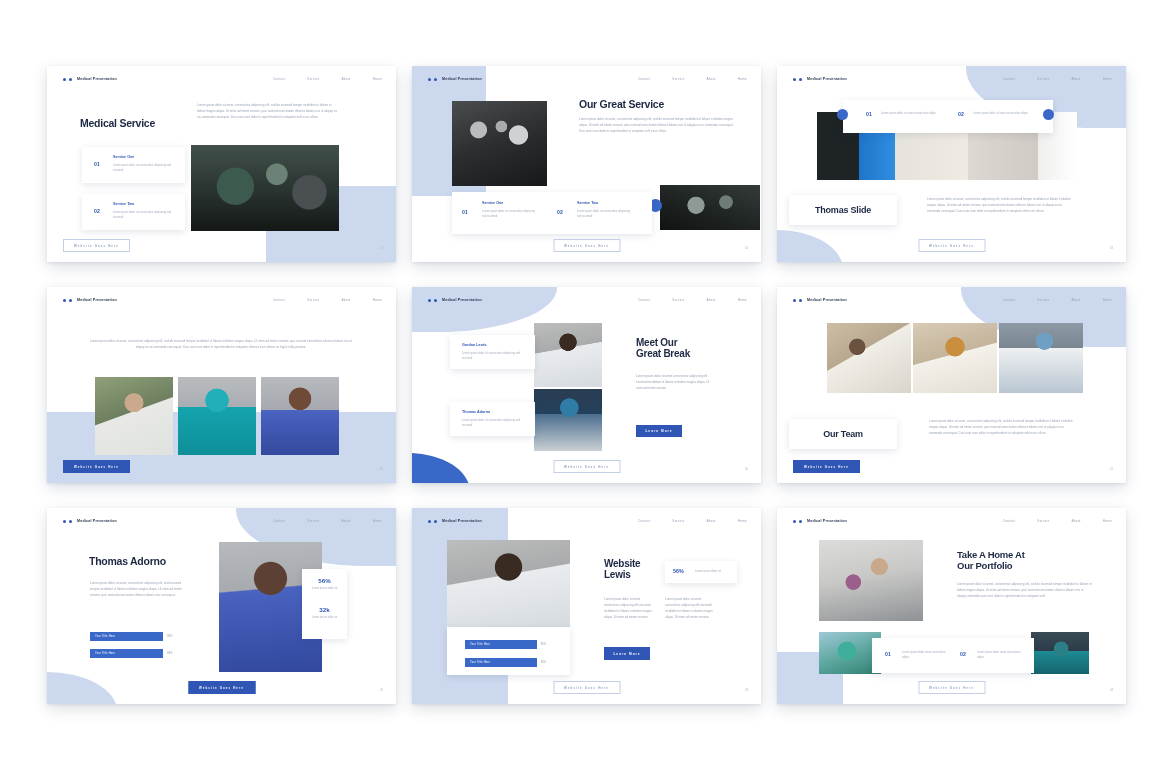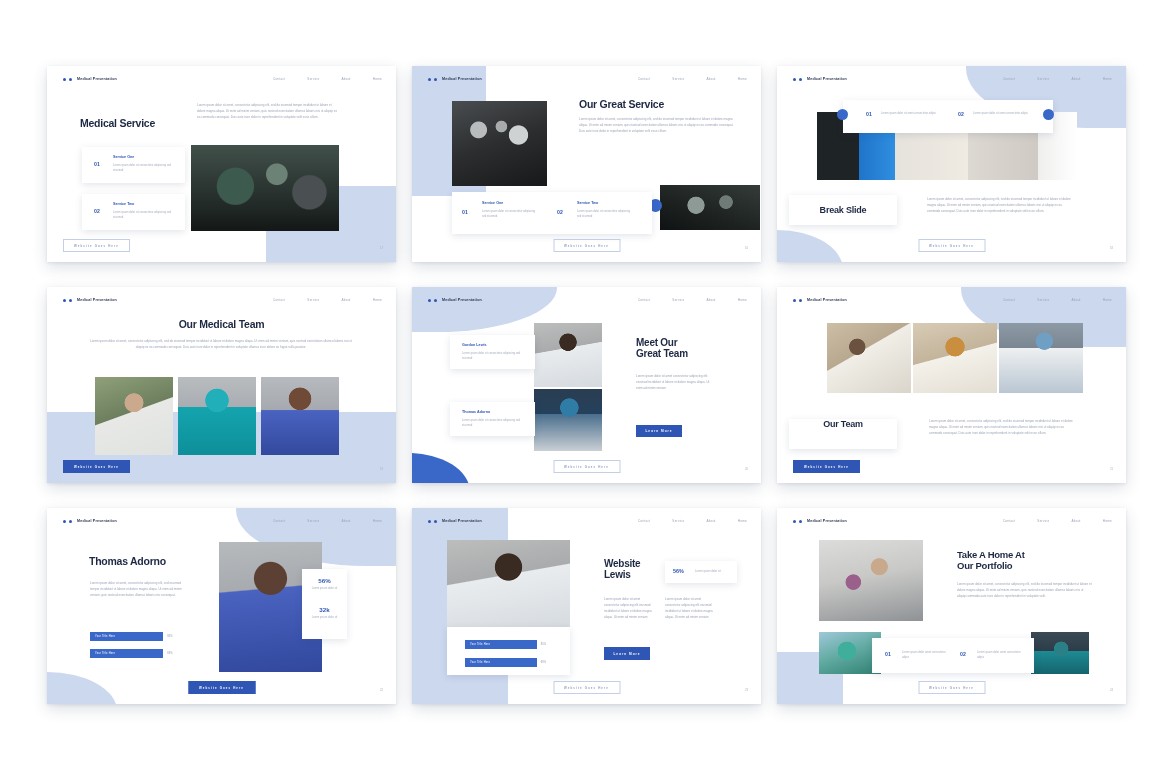--- a/index.html
+++ b/index.html
@@ -209,21 +209,21 @@
       <div class="card" style="left:66px;top:34px;width:210px;height:33px;">
         <div class="num" style="left:23px;top:11px;">01</div>
         <div class="stxt" style="left:38px;top:11px;width:62px;">Lorem ipsum dolor sit amet consectetur adipis</div>
         <div class="num" style="left:115px;top:11px;">02</div>
         <div class="stxt" style="left:130px;top:11px;width:62px;">Lorem ipsum dolor sit amet consectetur adipis</div>
       </div>
       <div class="circle-blue" style="left:60px;top:43px;width:11px;height:11px;"></div>
       <div class="circle-blue" style="left:266px;top:43px;width:11px;height:11px;"></div>
 
       <div class="card" style="left:12px;top:129px;width:108px;height:30px;display:flex;align-items:center;justify-content:center;">
-        <div style="font-size:9px;font-weight:700;color:#1d2843;letter-spacing:-.2px;">Break Slide</div>
+        <div style="font-size:9px;font-weight:700;color:#1d2843;letter-spacing:-.2px;">Thomas Slide</div>
       </div>
       <div class="body" style="left:150px;top:130px;width:145px;">Lorem ipsum dolor sit amet, consectetur adipiscing elit, sed do eiusmod tempor incididunt ut labore et dolore magna aliqua. Ut enim ad minim veniam, quis nostrud exercitation ullamco laboris nisi ut aliquip ex ea commodo consequat. Duis aute irure dolor in reprehenderit in voluptate velit esse cillum.</div>
 
       <div class="foot">Website Goes Here</div>
       <div class="pg">18</div>
     </div>
   </div>
 
   <div class="slide">
     <div class="canvas">
@@ -234,21 +234,20 @@
         <span class="dot b"></span>
         <span class="lt">Medical Presentation</span>
       </div>
       <div class="nav">
         <span>Contact</span>
         <span>Service</span>
         <span>About</span>
         <span>Home</span>
       </div>
 
-      <div class="h1" style="left:0;top:32px;width:349px;text-align:center;">Our Medical Team</div>
       <div class="body" style="left:43px;top:51px;width:262px;text-align:center;">Lorem ipsum dolor sit amet, consectetur adipiscing elit, sed do eiusmod tempor incididunt ut labore et dolore magna aliqua. Ut enim ad minim veniam, quis nostrud exercitation ullamco laboris nisi ut aliquip ex ea commodo consequat. Duis aute irure dolor in reprehenderit in voluptate ullamco irure dolore eu fugiat nulla pariatur.</div>
 
       <div class="photo ph-doc1" style="left:48px;top:90px;width:78px;height:78px;"></div>
       <div class="photo ph-doc2" style="left:131px;top:90px;width:78px;height:78px;"></div>
       <div class="photo ph-doc3" style="left:214px;top:90px;width:78px;height:78px;"></div>
 
       <div class="foot left filled">Website Goes Here</div>
       <div class="pg">19</div>
     </div>
   </div>
@@ -276,21 +275,21 @@
       <div class="card" style="left:38px;top:48px;width:85px;height:34px;">
         <div class="stitle" style="left:12px;top:8px;">Gordon Lewis</div>
         <div class="stxt" style="left:12px;top:16px;width:62px;">Lorem ipsum dolor sit consectetur adipiscing sed eiusmod</div>
       </div>
       <div class="card" style="left:38px;top:115px;width:85px;height:34px;">
         <div class="stitle" style="left:12px;top:8px;">Thomas Adorno</div>
         <div class="stxt" style="left:12px;top:16px;width:62px;">Lorem ipsum dolor sit consectetur adipiscing sed eiusmod</div>
       </div>
 
       <div class="h1" style="left:224px;top:50px;width:95px;white-space:pre-line;font-size:10px;">Meet Our
-Great Team</div>
+Great Break</div>
       <div class="body" style="left:224px;top:86px;width:78px;">Lorem ipsum dolor sit amet consectetur adipiscing elit eiusmod incididunt ut labore et dolore magna aliqua. Ut enim ad minim veniam</div>
       <div class="btn" style="left:224px;top:138px;width:46px;height:12px;">Learn More</div>
 
       <div class="foot">Website Goes Here</div>
       <div class="pg">20</div>
     </div>
   </div>
 
   <div class="slide">
     <div class="canvas">
@@ -305,21 +304,21 @@
         <span>Contact</span>
         <span>Service</span>
         <span>About</span>
         <span>Home</span>
       </div>
 
       <div class="photo ph-lab1" style="left:50px;top:36px;width:84px;height:70px;"></div>
       <div class="photo ph-lab2" style="left:136px;top:36px;width:84px;height:70px;"></div>
       <div class="photo ph-lab3" style="left:222px;top:36px;width:84px;height:70px;"></div>
 
-      <div class="card" style="left:12px;top:132px;width:108px;height:30px;display:flex;align-items:flex-start;justify-content:center;">
+      <div class="card" style="left:12px;top:132px;width:108px;height:30px;display:flex;align-items:center;justify-content:center;">
         <div style="font-size:9px;font-weight:700;color:#1d2843;letter-spacing:-.2px;">Our Team</div>
       </div>
       <div class="body" style="left:152px;top:131px;width:145px;">Lorem ipsum dolor sit amet, consectetur adipiscing elit, sed do eiusmod tempor incididunt ut labore et dolore magna aliqua. Ut enim ad minim veniam, quis nostrud exercitation ullamco laboris nisi ut aliquip ex ea commodo consequat. Duis aute irure dolor in reprehenderit in voluptate velit esse cillum.</div>
 
       <div class="foot left filled">Website Goes Here</div>
       <div class="pg">21</div>
     </div>
   </div>
 
   <div class="slide">

